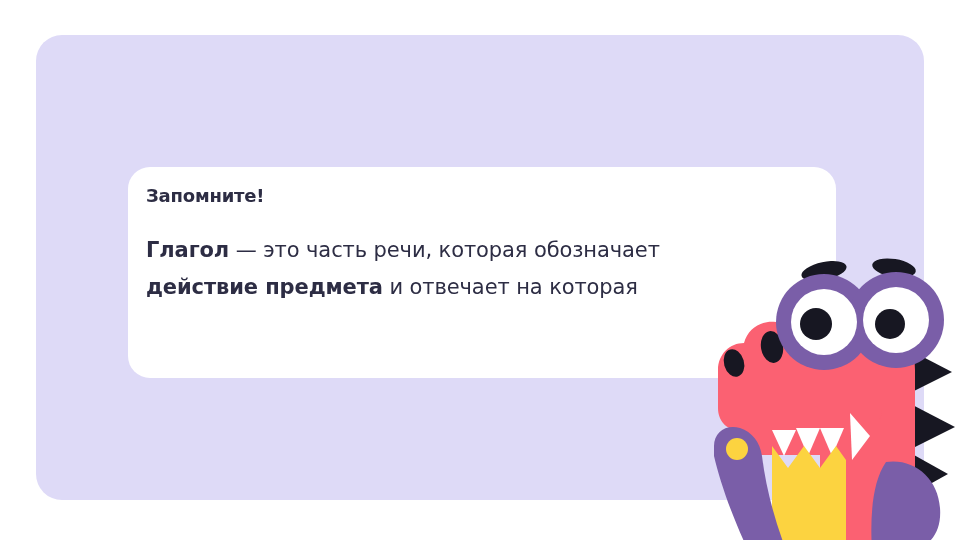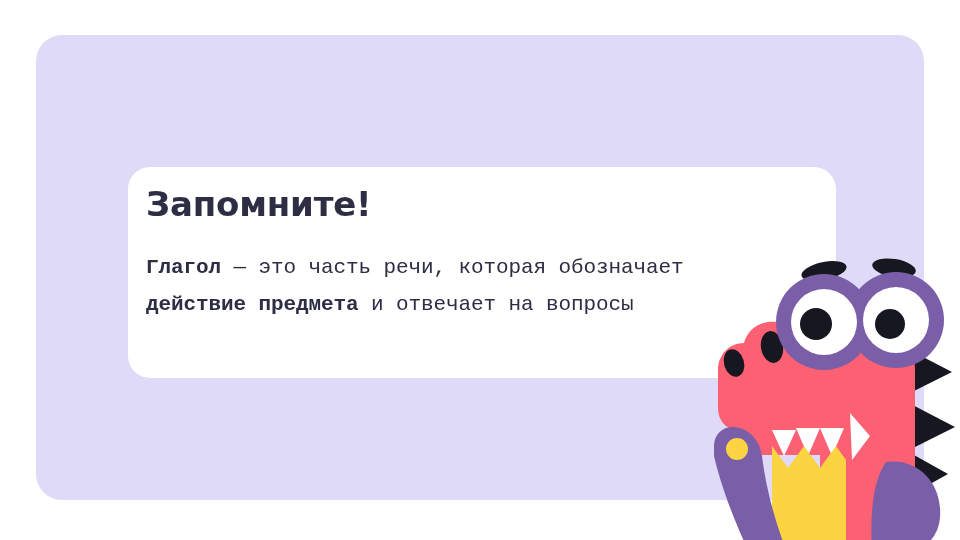--- a/index.html
+++ b/index.html
@@ -49,40 +49,40 @@
   }
 
   .card-inner {
     position: absolute;
     left: 18px;
     top: 19px;
     right: 18px;
   }
 
   .card-heading {
-    font-size: 34px;
+    font-size: 18px;
     font-weight: 700;
     color: #2D2D44;
     letter-spacing: -0.2px;
     line-height: 1.1;
     white-space: nowrap;
   }
 
   .card-body {
     margin-top: 26px;
     font-size: 21px;
     line-height: 37px;
     color: #2D2D44;
     font-weight: 400;
     letter-spacing: -0.1px;
   }
 
   .card-body .b { font-weight: 700; }
 
-  .body-line { white-space: nowrap; display: block; font-family: Liberation Mono, monospace; }
+  .body-line { white-space: nowrap; display: block; }
 
   
   .mascot {
     position: absolute;
     left: 700px;
     top: 250px;
     width: 270px;
     height: 300px;
     pointer-events: none;
   }
@@ -95,21 +95,21 @@
 
   <div class="lavender-panel"></div>
 
   <div class="content-card">
     <div class="card-inner">
 
       <div class="card-heading">Запомните!</div>
 
       <div class="card-body">
         <span class="body-line"><span class="b">Глагол</span><span> — это часть речи, которая обозначает</span></span>
-        <span class="body-line"><span class="b">действие предмета</span><span> и отвечает на вопросы</span></span>
+        <span class="body-line"><span class="b">действие предмета</span><span> и отвечает на которая</span></span>
       </div>
 
     </div>
   </div>
 
   <div class="mascot">
     <svg viewBox="0 0 270 300" xmlns="http://www.w3.org/2000/svg">
 
       <g>
         <path d="M200 95 L252 122 L200 148 Z" fill="#171722"></path>

